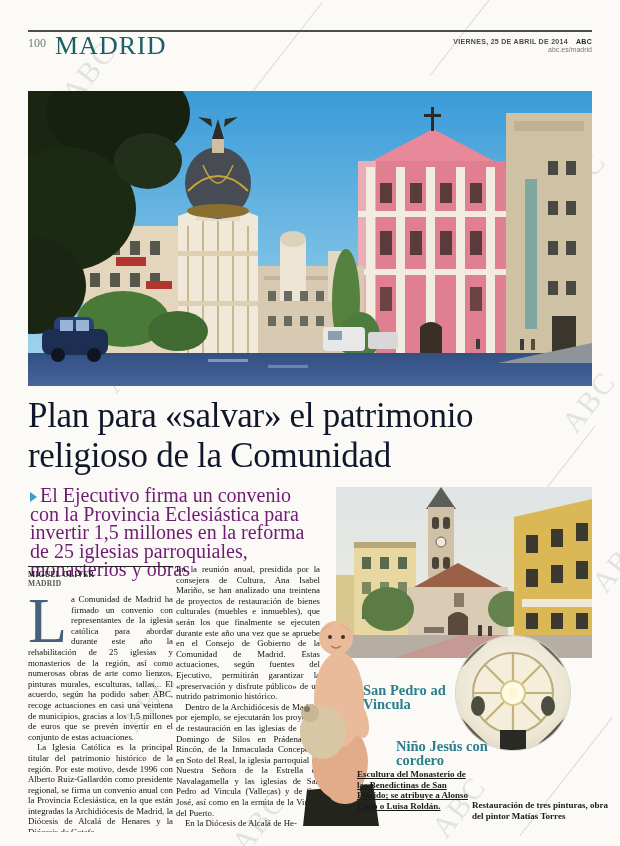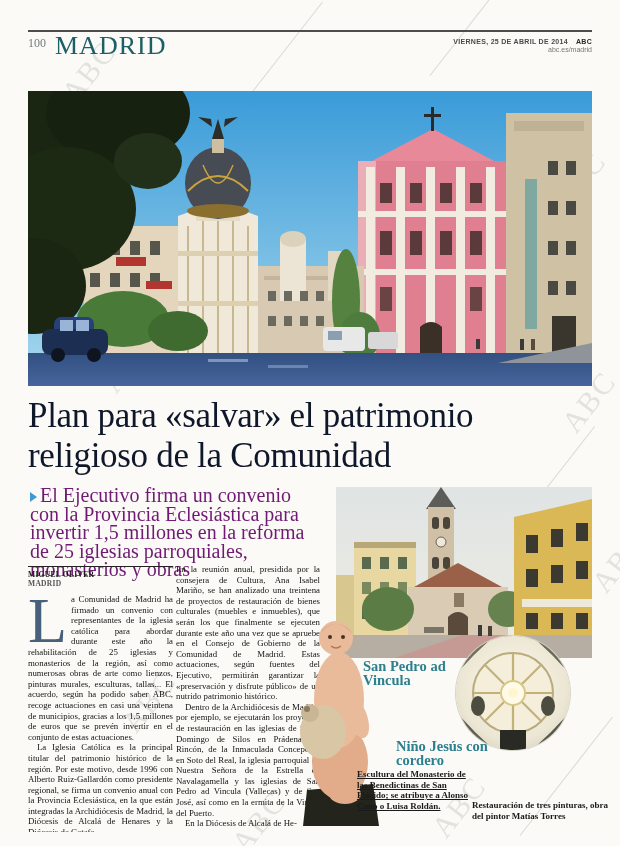--- a/index.html
+++ b/index.html
@@ -52,21 +52,21 @@
   .dropcap{float:left;font-size:64px;line-height:50px;color:#47607c;margin:2px 4px 0 0;font-family:"Liberation Serif",serif;}
   
   .vallecas{left:336px;top:487px;width:256px;height:171px;overflow:hidden;}
   
   .dome{left:456px;top:636px;width:114px;height:114px;border-radius:50%;overflow:hidden;box-shadow:0 0 0 1px #d8d4c8;}
   
   .sculpt{left:293px;top:612px;width:97px;height:218px;}
   
   .capT{font-weight:bold;color:#2b7f8e;line-height:.95;}
   .capB{font-weight:bold;color:#1a1a1a;font-size:9px;line-height:10.5px;}
-  .cap-sp-t{left:363px;top:660px;width:125px;font-size:14.5px;}
+  .cap-sp-t{left:363px;top:684px;width:125px;font-size:14.5px;}
   .cap-sp-b{left:360px;top:690px;width:118px;text-align:center;}
   .cap-nj-t{left:396px;top:740px;width:110px;font-size:14.5px;}
   .cap-nj-b{left:357px;top:769px;width:114px;text-decoration:underline;}
   .cap-ag-t{left:472px;top:782px;width:148px;font-size:16.5px;}
   .cap-ag-b{left:472px;top:800px;width:148px;}
 </style>
 </head>
 <body>
 
 <div class="page">

